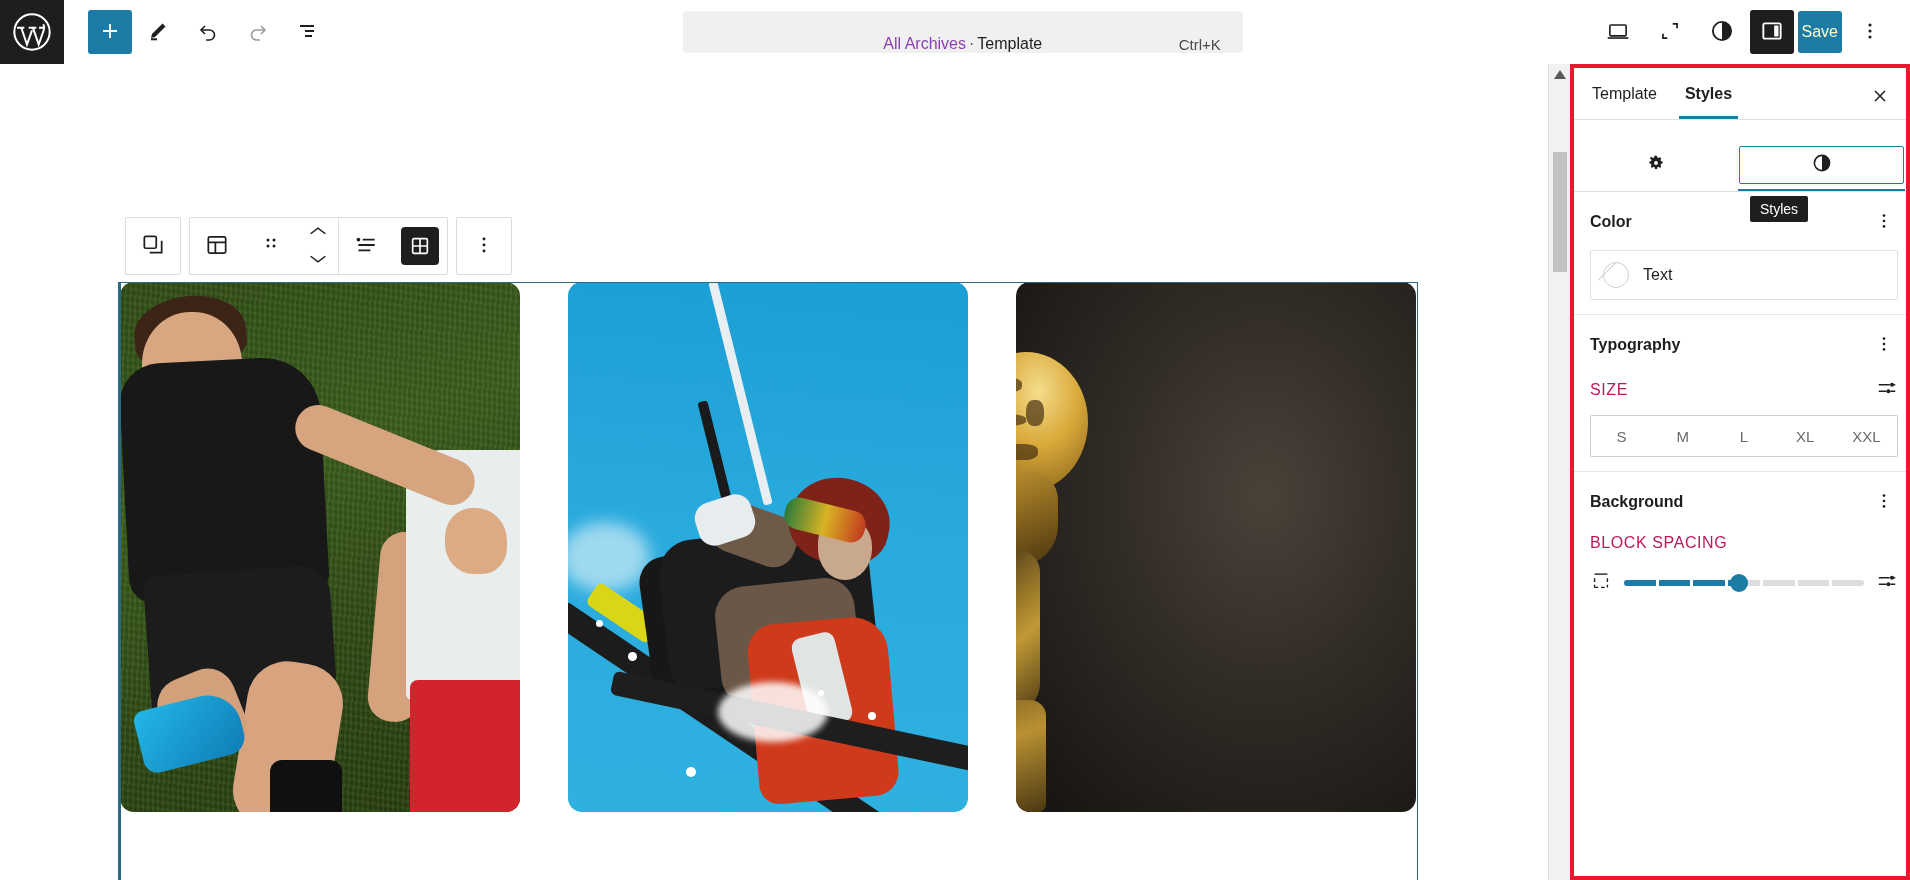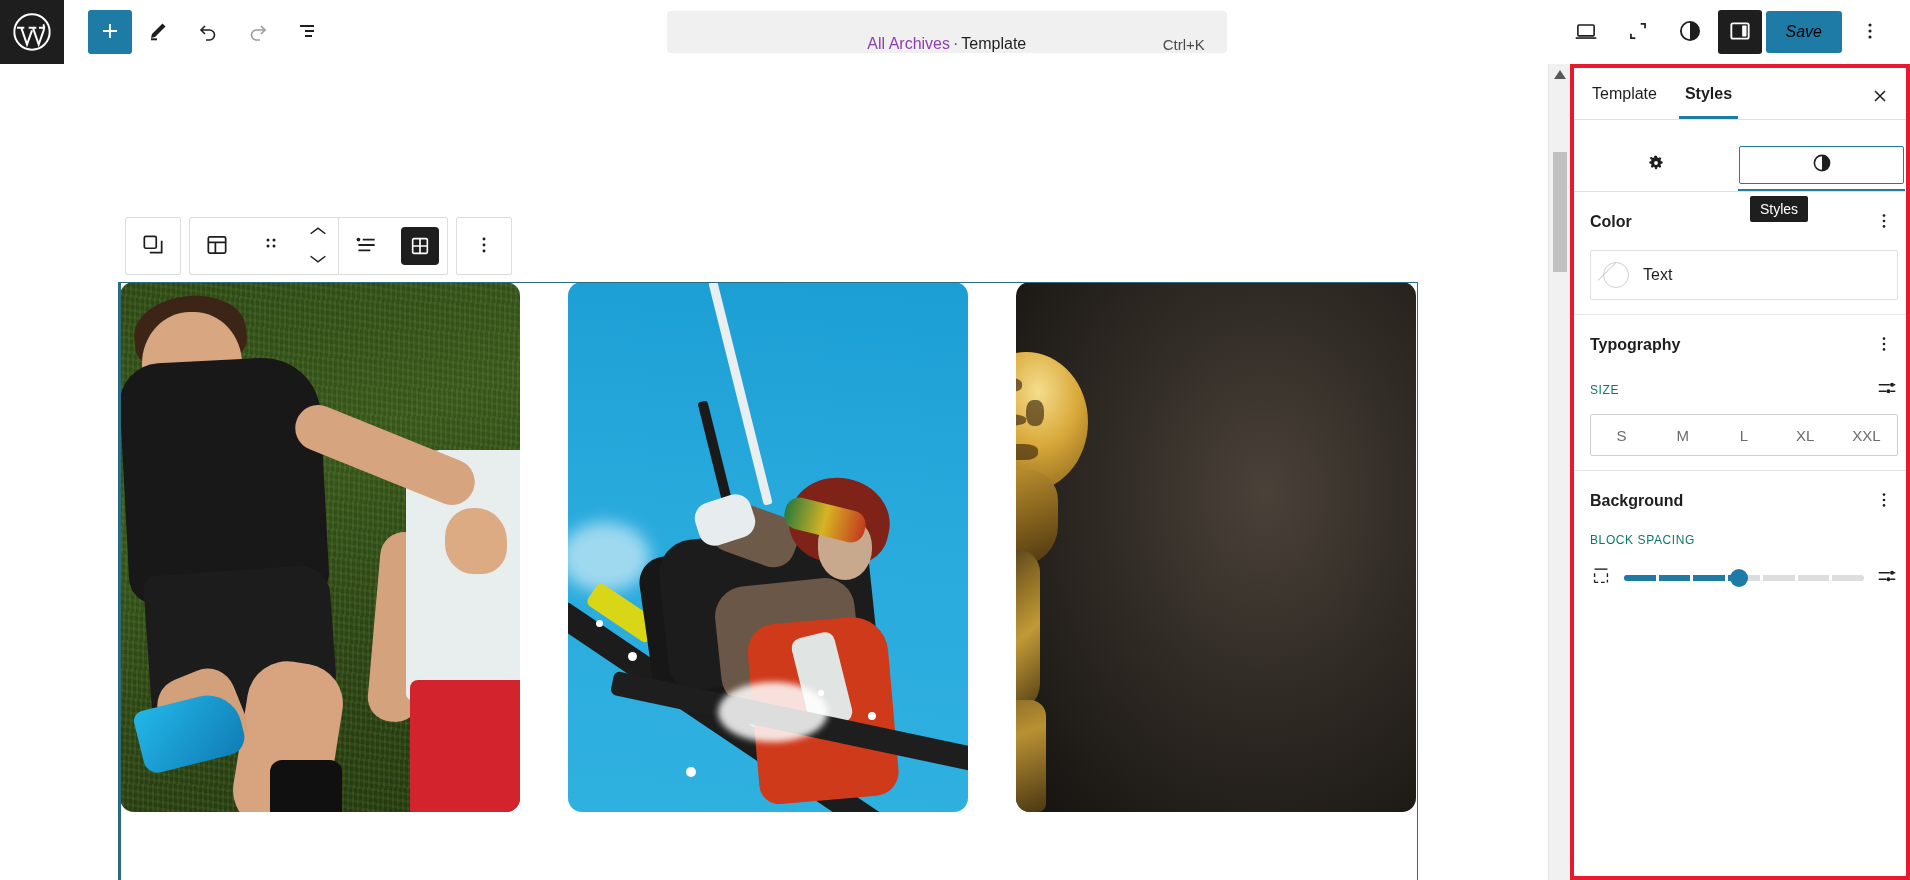--- a/index.html
+++ b/index.html
@@ -45,24 +45,23 @@
   .cmd-shortcut { position: absolute; right: 22px; color: #4a4a4a; font-size: 15px; }
 
   .hdr-right { display: flex; align-items: center; gap: 4px; padding-right: 16px; }
   .icon-btn {
     width: 48px; height: 48px; border: none; background: transparent;
     display: flex; align-items: center; justify-content: center;
     cursor: pointer; border-radius: 3px; color: #1e1e1e;
   }
   .icon-btn.active { background: #1e1e1e; color: #fff; width: 44px; height: 44px; }
   .save-btn {
-    background: #1e7ba6; color: #000000; border: none; border-radius: 3px;
-    height: 42px; padding: 0 20px; font-size: 16px; cursor: pointer;
+    background: #1e7ba6; color: #fef9c3; border: none; border-radius: 3px;
+    height: 42px; padding: 0 4px; font-size: 16px; cursor: pointer;
     font-family: "Liberation Sans", sans-serif;
-    font-style: italic;
   }
 
   
   .body-wrap { flex: 1; display: flex; position: relative; min-height: 0; }
 
   
   .canvas-area {
     flex: 1; position: relative; background: #fff;
     overflow: hidden; min-width: 0;
   }
@@ -268,21 +267,21 @@
     width: 26px; height: 26px; border-radius: 50%; border: 1px solid #cfcfcf;
     position: relative; flex: 0 0 26px;
   }
   .swatch-none::after {
     content: ""; position: absolute; left: 50%; top: -1px; width: 1px; height: 26px;
     background: #cfcfcf; transform: rotate(45deg); transform-origin: top center;
   }
   .color-label { font-size: 16px; color: #1e1e1e; }
 
   .sub-label {
-    font-size: 12px; letter-spacing: 0.6px; color: #0f766e;
+    font-size: 16px; letter-spacing: 0.6px; color: #be185d;
     text-transform: uppercase; margin-top: 18px;
     display: flex; align-items: center; justify-content: space-between;
   }
   .size-group {
     display: flex; border: 1px solid #cfcfcf; border-radius: 2px; margin-top: 12px; height: 42px;
   }
   .size-opt {
     flex: 1; display: flex; align-items: center; justify-content: center;
     font-size: 15px; color: #6b6b6b; cursor: pointer; border: none; background: transparent;
     font-family: "Liberation Sans", sans-serif;

